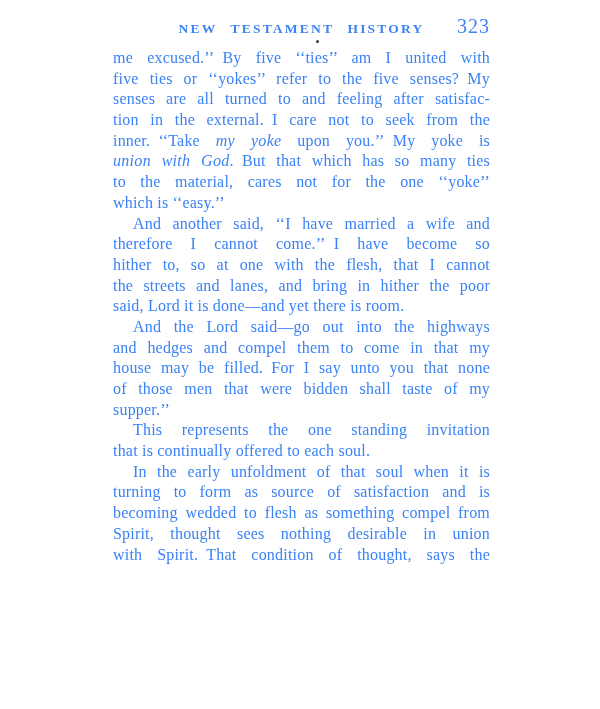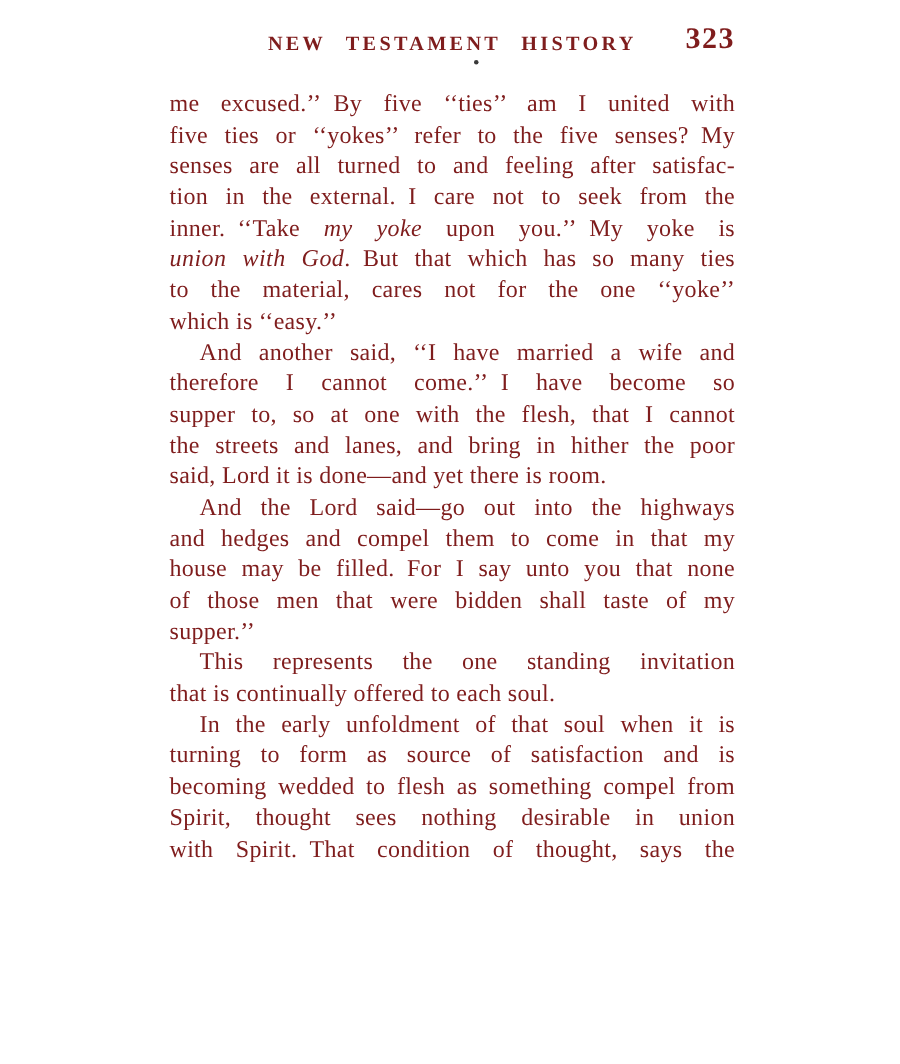--- a/index.html
+++ b/index.html
@@ -6,56 +6,56 @@
     margin: 0;
     padding: 0;
     background: #ffffff;
   }
   .page {
     position: relative;
     width: 600px;
     height: 709px;
     background: #ffffff;
     font-family: "Liberation Serif", "DejaVu Serif", serif;
-    color: #7f1d1d;
+    color: #3b82f6;
     overflow: hidden;
   }
   .running-head {
     position: absolute;
     top: 22px;
     left: 113px;
     width: 377px;
     text-align: center;
     font-size: 13.5px;
     line-height: 14px;
     font-weight: 600;
     letter-spacing: 2.2px;
     word-spacing: 8px;
   }
   .page-number {
     position: absolute;
     top: 16px;
     right: 110px;
     font-size: 20px;
     line-height: 21px;
-    font-weight: 700;
+    font-weight: 400;
     letter-spacing: 1px;
   }
   .ink-dot {
     position: absolute;
     left: 316px;
     top: 40px;
     width: 3px;
     height: 3px;
     border-radius: 50%;
     background: #3a3a3a;
   }
   .text-block {
     position: absolute;
-    top: 60px;
+    top: 48px;
     left: 113px;
     width: 377px;
     font-size: 16px;
     line-height: 20.7px;
     letter-spacing: 0.2px;
   }
   .line {
     height: 20.7px;
     white-space: nowrap;
     text-align: justify;
@@ -83,21 +83,21 @@
       <div class="line just"><span>me excused.’’ By five ‘‘ties’’ am I united with</span></div>
       <div class="line just"><span>five ties or ‘‘yokes’’ refer to the five senses? My</span></div>
       <div class="line just"><span>senses are all turned to and feeling after satisfac-</span></div>
       <div class="line just"><span>tion in the external. I care not to seek from the</span></div>
       <div class="line just"><span>inner. ‘‘Take </span><i>my yoke</i><span> upon you.’’ My yoke is</span></div>
       <div class="line just"><i>union with God</i><span>. But that which has so many ties</span></div>
       <div class="line just"><span>to the material, cares not for the one ‘‘yoke’’</span></div>
       <div class="line"><span>which is ‘‘easy.’’</span></div>
       <div class="line just indent"><span>And another said, ‘‘I have married a wife and</span></div>
       <div class="line just"><span>therefore I cannot come.’’ I have become so</span></div>
-      <div class="line just"><span>supper to, so at one with the flesh, that I cannot</span></div>
+      <div class="line just"><span>hither to, so at one with the flesh, that I cannot</span></div>
       <div class="line just"><span>the streets and lanes, and bring in hither the poor</span></div>
       <div class="line"><span>said, Lord it is done—and yet there is room.</span></div>
       <div class="line just indent"><span>And the Lord said—go out into the highways</span></div>
       <div class="line just"><span>and hedges and compel them to come in that my</span></div>
       <div class="line just"><span>house may be filled. For I say unto you that none</span></div>
       <div class="line just"><span>of those men that were bidden shall taste of my</span></div>
       <div class="line"><span>supper.’’</span></div>
       <div class="line just indent"><span>This represents the one standing invitation</span></div>
       <div class="line"><span>that is continually offered to each soul.</span></div>
       <div class="line just indent"><span>In the early unfoldment of that soul when it is</span></div>

